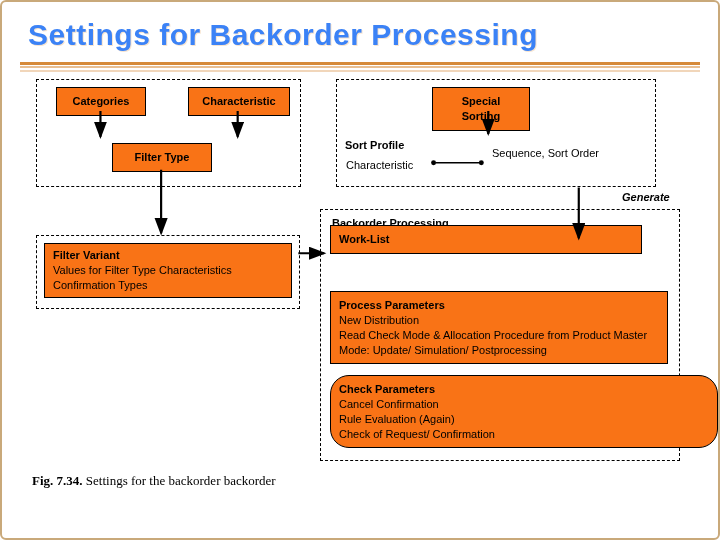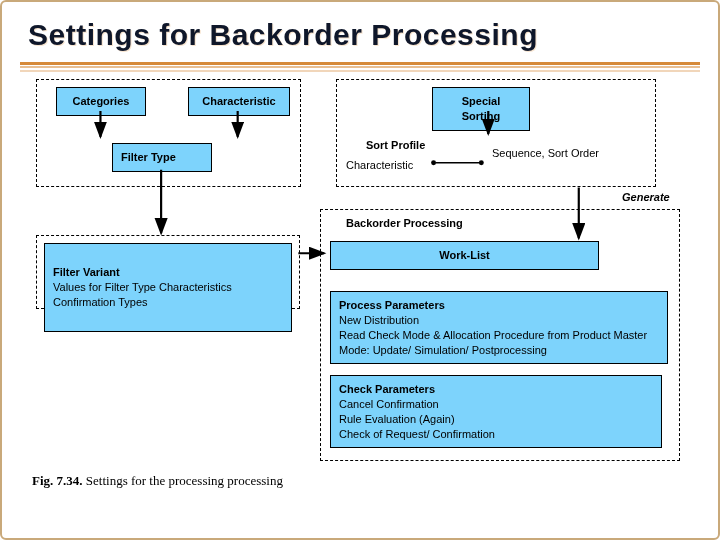--- a/index.html
+++ b/index.html
@@ -18,32 +18,32 @@
     padding: 6px 8px 10px 8px;
     border-bottom: 3px solid #d68a3a;
     position: relative;
   }
   .title-bar .rule  { position:absolute; left:0; right:0; height:0; border-bottom:2px solid #d68a3a; }
   .title-bar .r1 { bottom:-6px; opacity:.55;}
   .title-bar .r2 { bottom:-10px; opacity:.35;}
   .title {
     font-size: 30px;
     font-weight: 700;
-    color: #0f172a;
+    color: #3b82f6;
     letter-spacing: 0.5px;
     text-shadow: 1px 1px 0 #f7e4cf;
   }
   .canvas { position: relative; width: 100%; height: 440px; margin-top: 8px; }
   .outer-dashed {
     position: absolute;
     border: 1px dashed #000;
   }
   .box {
     position: absolute;
-    background: #7dd3fc;
+    background: #f97316;
     border: 1px solid #000;
     font-size: 11px;
     font-weight: 700;
     padding: 6px 8px;
     line-height: 1.35;
   }
   .label { position: absolute; font-size: 11px; font-weight: 700; }
   .label.soft { font-weight: 500; }
   .caption {
     position: absolute;
@@ -61,58 +61,58 @@
   <div class="title">Settings for Backorder Processing</div>
   <div class="rule r1"></div>
   <div class="rule r2"></div>
 </div>
 
 <div class="canvas">
 
   <div class="outer-dashed" style="left:34px; top:6px; width:265px; height:108px;"></div>
   <div class="box" style="left:54px; top:14px; width:90px; text-align:center;">Categories</div>
   <div class="box" style="left:186px; top:14px; width:102px; text-align:center;">Characteristic</div>
-  <div class="box" style="left:110px; top:70px; width:100px; text-align:left;">Filter Type</div>
+  <div class="box" style="left:110px; top:70px; width:100px; text-align:center;">Filter Type</div>
 
   <div class="outer-dashed" style="left:334px; top:6px; width:320px; height:108px;"></div>
   <div class="box" style="left:430px; top:14px; width:98px; text-align:center;">Special Sorting</div>
-  <div class="label" style="left:364px; top:66px;">Sort Profile</div>
+  <div class="label" style="left:343px; top:66px;">Sort Profile</div>
   <div class="label soft" style="left:344px; top:86px;">Characteristic</div>
   <div class="label soft" style="left:490px; top:74px;">Sequence, Sort Order</div>
 
   <div class="label" style="left:620px; top:118px; font-style:italic;text-align:center;">Generate</div>
 
   <div class="outer-dashed" style="left:34px; top:162px; width:264px; height:74px;"></div>
-  <div class="box" style="left:42px; top:170px; width:248px; border:1px solid #000; padding:21px 8px;">
+  <div class="box" style="left:42px; top:170px; width:248px; border:1px solid #000; padding:4px 8px;">
     <span>Filter Variant</span>
     <span class="sub">Values for Filter Type Characteristics</span>
     <span class="sub">Confirmation Types</span>
   </div>
 
   <div class="outer-dashed" style="left:318px; top:136px; width:360px; height:252px;"></div>
-  <div class="label" style="left:330px; top:144px;margin-left:14px;">Backorder Processing</div>
+  <div class="label" style="left:330px; top:144px;">Backorder Processing</div>
 
-  <div class="box" style="left:328px; top:168px; width:269px;text-align:center;">Work-List</div>
+  <div class="box" style="left:328px; top:152px; width:312px;">Work-List</div>
 
   <div class="box" style="left:328px; top:218px; width:338px;">
     <span>Process Parameters</span>
     <span class="sub">New Distribution</span>
     <span class="sub">Read Check Mode &amp; Allocation Procedure from Product Master</span>
     <span class="sub">Mode: Update/ Simulation/ Postprocessing</span>
   </div>
 
-  <div class="box" style="left:328px; top:302px; width:332px;">
+  <div class="box" style="left:328px; top:302px; width:388px;border-radius:19px;">
     <span>Check Parameters</span>
     <span class="sub">Cancel Confirmation</span>
     <span class="sub">Rule Evaluation (Again)</span>
     <span class="sub">Check of Request/ Confirmation</span>
   </div>
 
   <div class="caption" style="left:30px; top:400px;">
-    <span class="b">Fig. 7.34.</span><span> Settings for the processing processing</span>
+    <span class="b">Fig. 7.34.</span><span> Settings for the backorder backorder</span>
   </div>
 
   <svg class="arrows" viewBox="0 0 720 440">
     <defs>
       <marker id="ah" markerWidth="10" markerHeight="10" refX="7" refY="3" orient="auto">
         <path d="M0,0 L8,3 L0,6 Z" fill="#000"></path>
       </marker>
     </defs>
 
     <line x1="99" y1="37" x2="99" y2="63" stroke="#000" stroke-width="2.2" marker-end="url(#ah)"></line>

